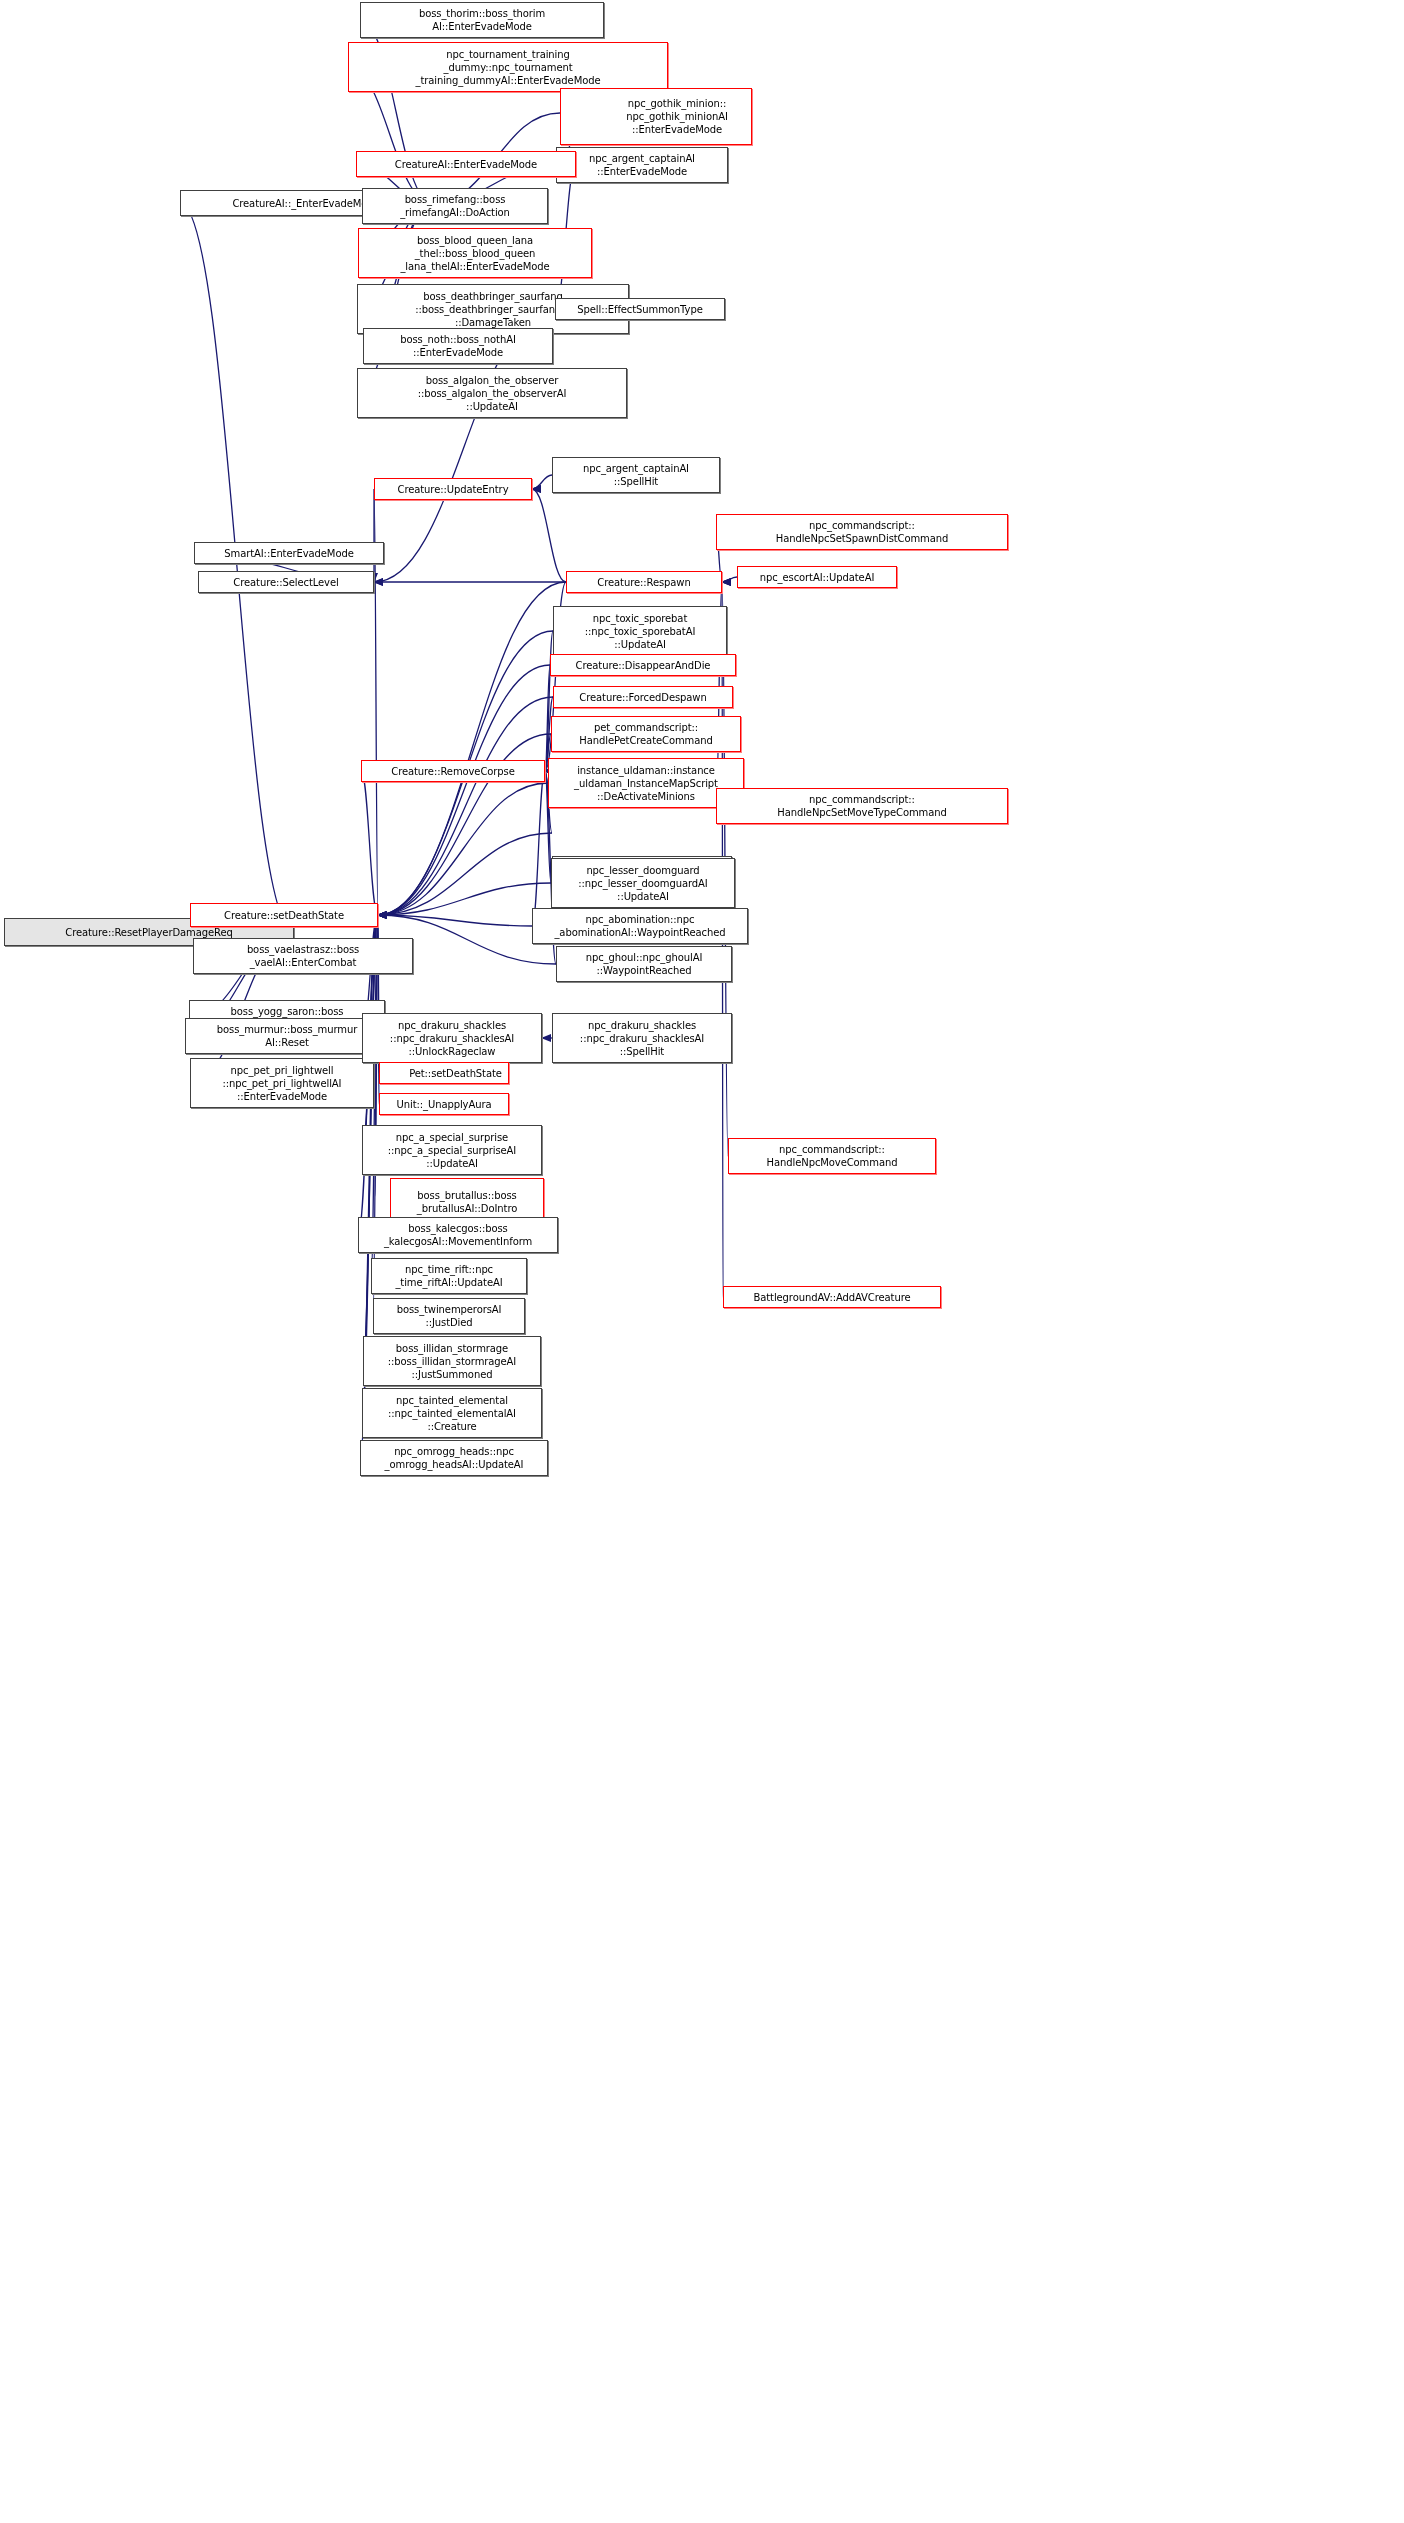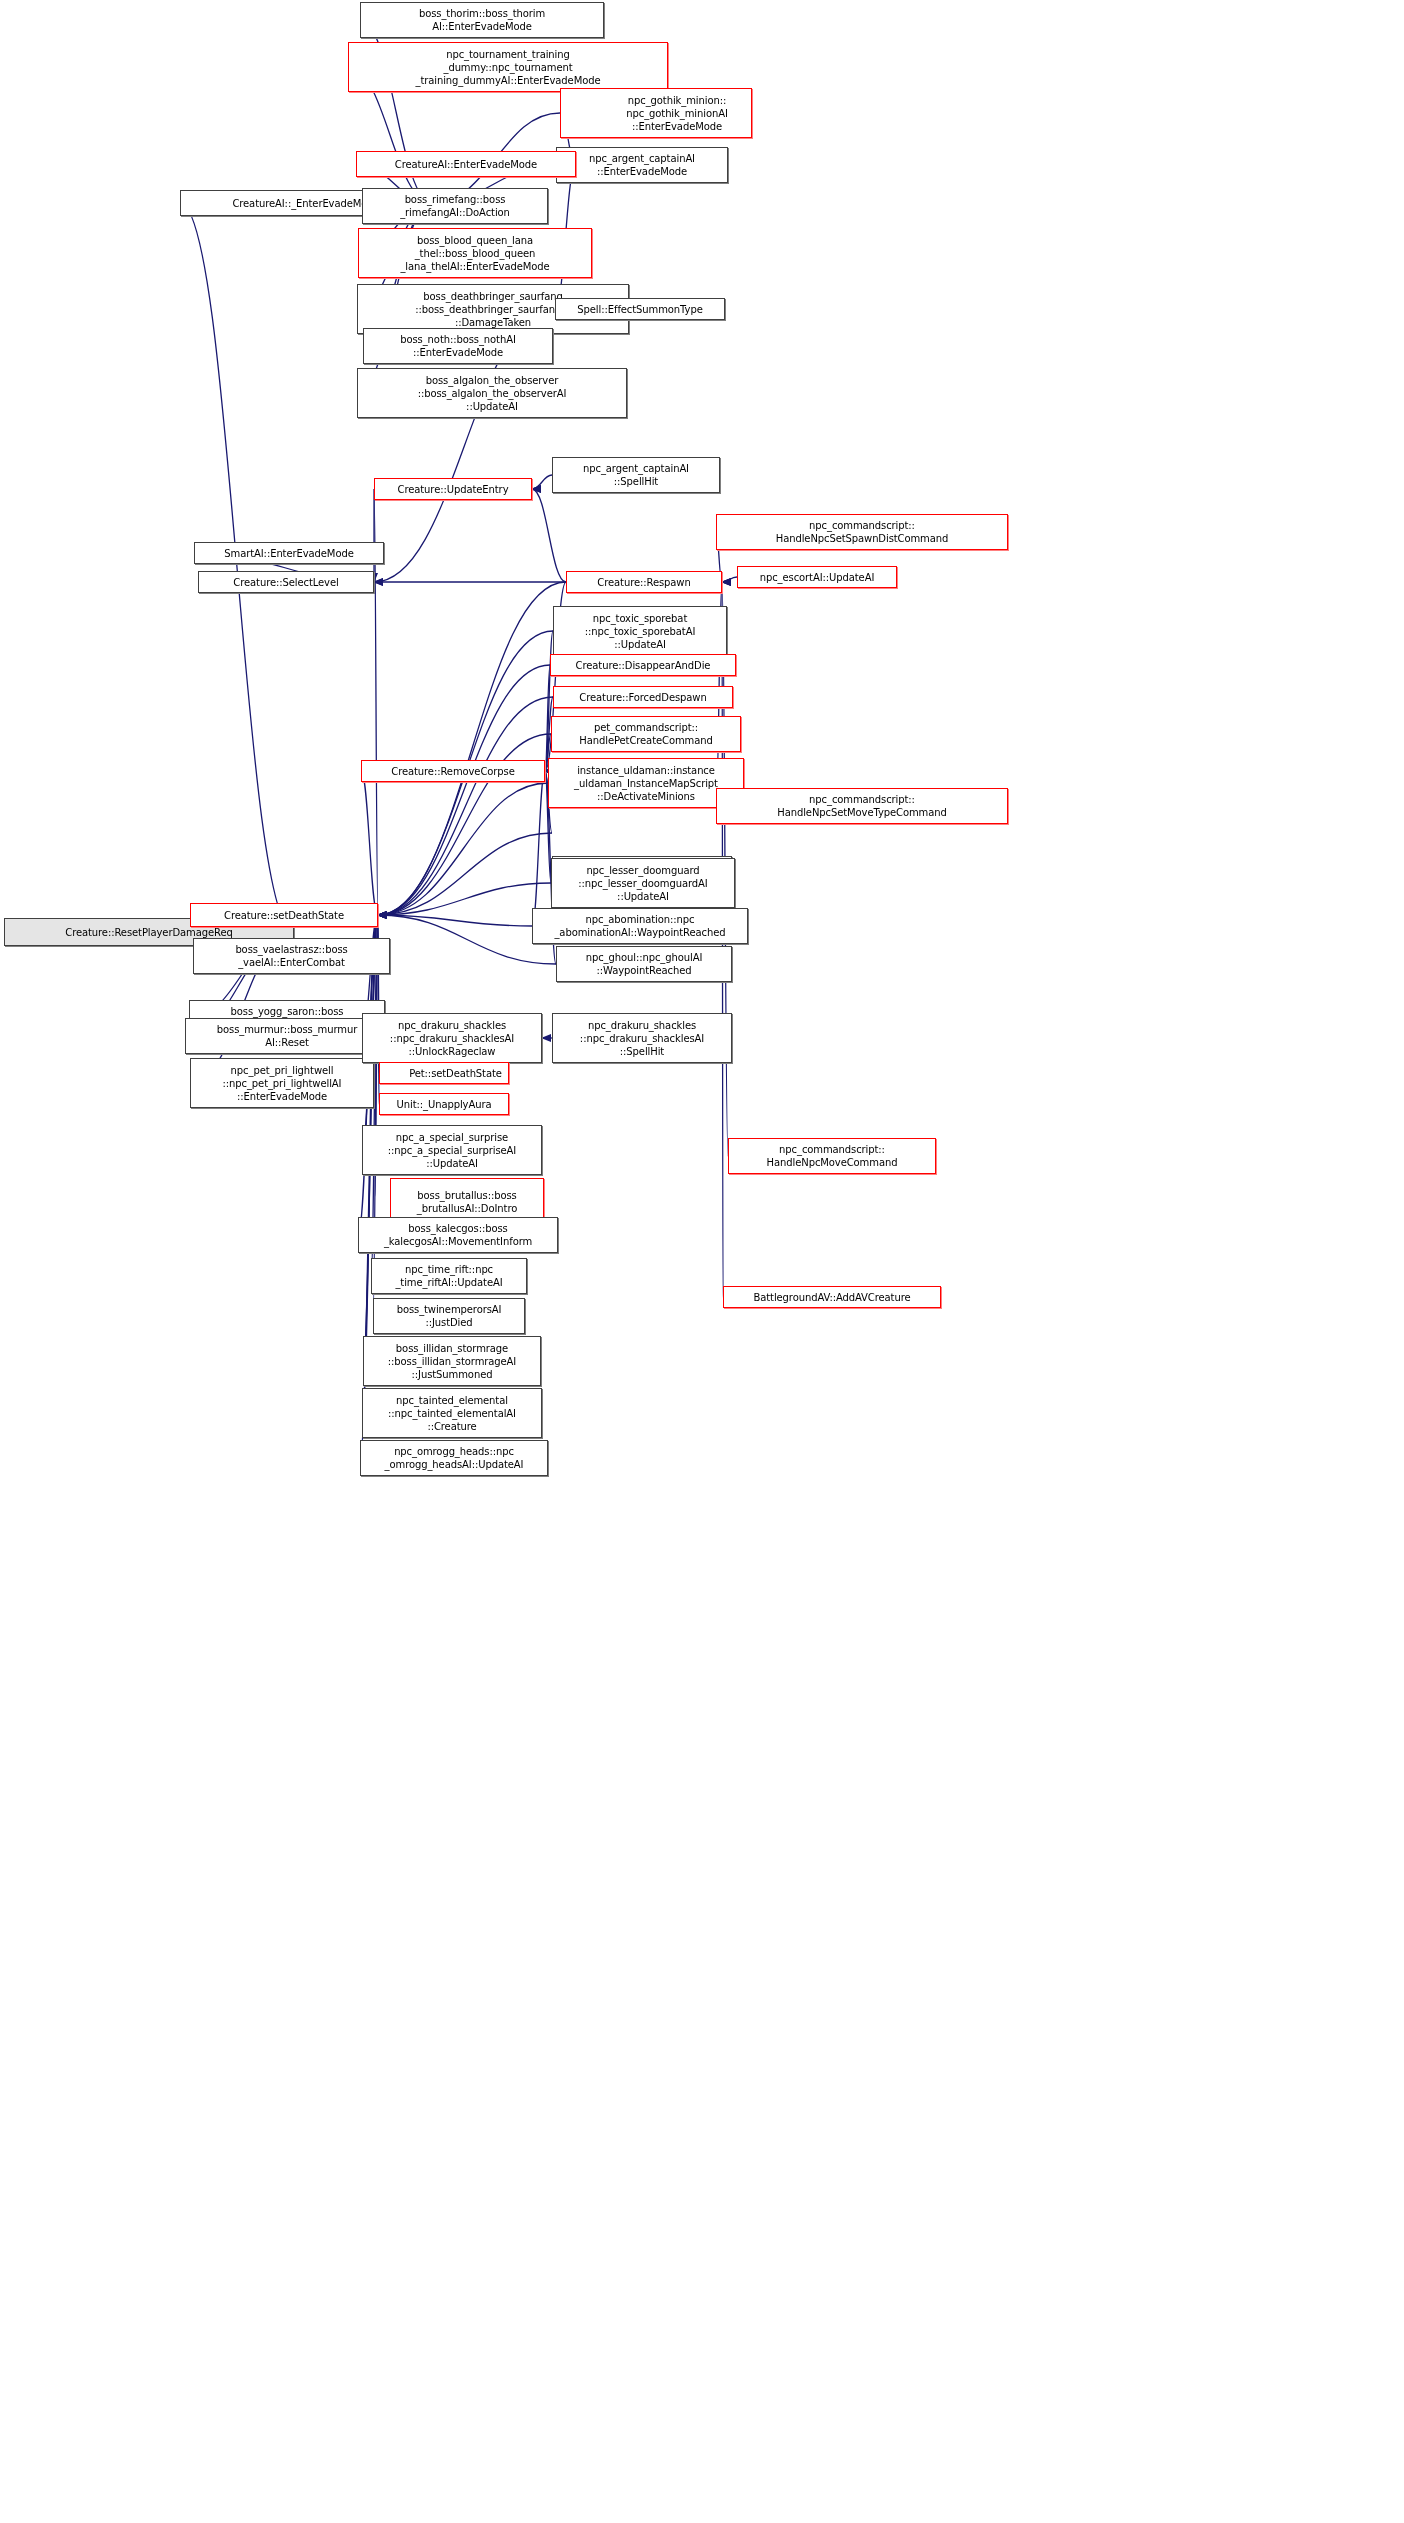--- a/index.html
+++ b/index.html
@@ -110,21 +110,21 @@
       </g>
   </svg>
   <div id="nodes-layer">
       <div class="node root" style="left: 4px; top: 918px; width: 290px; height: 28px;">Creature::ResetPlayerDamageReq</div>
       <div class="node" style="left: 180px; top: 190px; width: 252px; height: 26px;">CreatureAI::_EnterEvadeMode</div>
       <div class="node" style="left: 360px; top: 2px; width: 244px; height: 36px;">boss_thorim::boss_thorim
 AI::EnterEvadeMode</div>
       <div class="node red" style="left: 348px; top: 42px; width: 320px; height: 50px;">npc_tournament_training
 _dummy::npc_tournament
 _training_dummyAI::EnterEvadeMode</div>
-      <div class="node red" style="left: 560px; top: 88px; width: 192px; height: 50px; padding-left: 46px;">npc_gothik_minion::
+      <div class="node red" style="left: 560px; top: 88px; width: 192px; height: 57px; padding-left: 46px;">npc_gothik_minion::
 npc_gothik_minionAI
 ::EnterEvadeMode</div>
       <div class="node" style="left: 556px; top: 147px; width: 172px; height: 36px;">npc_argent_captainAI
 ::EnterEvadeMode</div>
       <div class="node red" style="left: 356px; top: 151px; width: 220px; height: 26px;">CreatureAI::EnterEvadeMode</div>
       <div class="node" style="left: 362px; top: 188px; width: 186px; height: 36px;">boss_rimefang::boss
 _rimefangAI::DoAction</div>
       <div class="node red" style="left: 358px; top: 228px; width: 234px; height: 50px;">boss_blood_queen_lana
 _thel::boss_blood_queen
 _lana_thelAI::EnterEvadeMode</div>
@@ -163,21 +163,21 @@
       <div class="node" style="left: 551px; top: 858px; width: 184px; height: 50px;">npc_lesser_doomguard
 ::npc_lesser_doomguardAI
 ::UpdateAI</div>
       <div class="node" style="left: 532px; top: 908px; width: 216px; height: 36px;">npc_abomination::npc
 _abominationAI::WaypointReached</div>
       <div class="node" style="left: 556px; top: 946px; width: 176px; height: 36px;">npc_ghoul::npc_ghoulAI
 ::WaypointReached</div>
       <div class="node red" style="left: 716px; top: 788px; width: 292px; height: 36px;">npc_commandscript::
 HandleNpcSetMoveTypeCommand</div>
       <div class="node red" style="left: 190px; top: 903px; width: 188px; height: 24px;">Creature::setDeathState</div>
-      <div class="node" style="left: 193px; top: 938px; width: 197px; height: 36px;">boss_vaelastrasz::boss
+      <div class="node" style="left: 193px; top: 938px; width: 220px; height: 36px;">boss_vaelastrasz::boss
 _vaelAI::EnterCombat</div>
       <div class="node" style="left: 189px; top: 1000px; width: 196px; height: 36px;">boss_yogg_saron::boss
 _yogg_saronAI::DoAction</div>
       <div class="node" style="left: 185px; top: 1018px; width: 204px; height: 36px;">boss_murmur::boss_murmur
 AI::Reset</div>
       <div class="node" style="left: 190px; top: 1058px; width: 184px; height: 50px;">npc_pet_pri_lightwell
 ::npc_pet_pri_lightwellAI
 ::EnterEvadeMode</div>
       <div class="node" style="left: 362px; top: 1013px; width: 180px; height: 50px;">npc_drakuru_shackles
 ::npc_drakuru_shacklesAI

